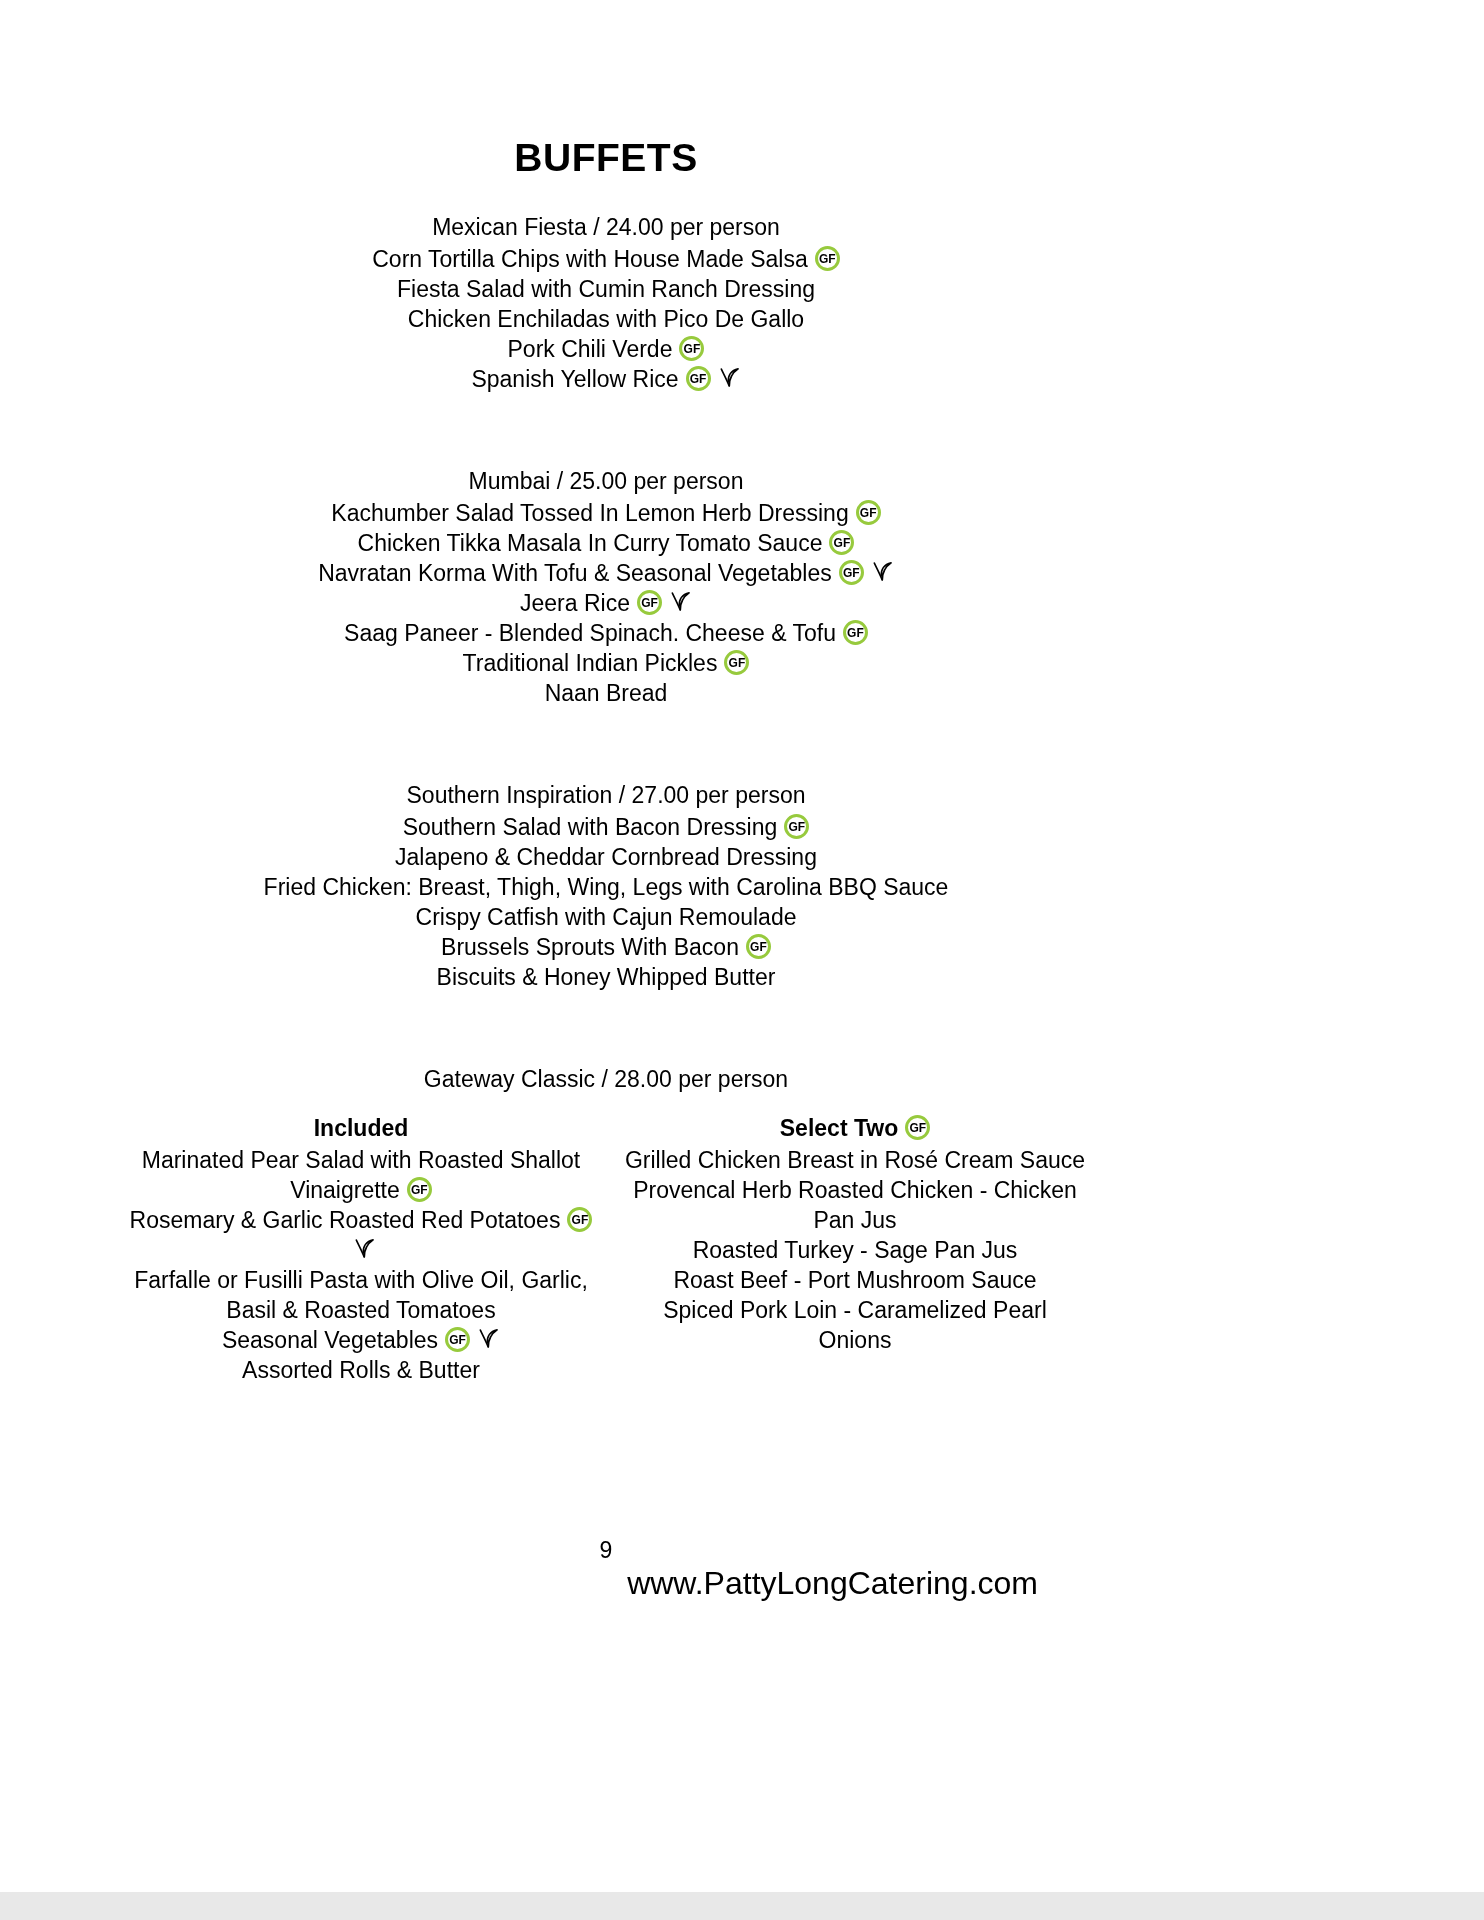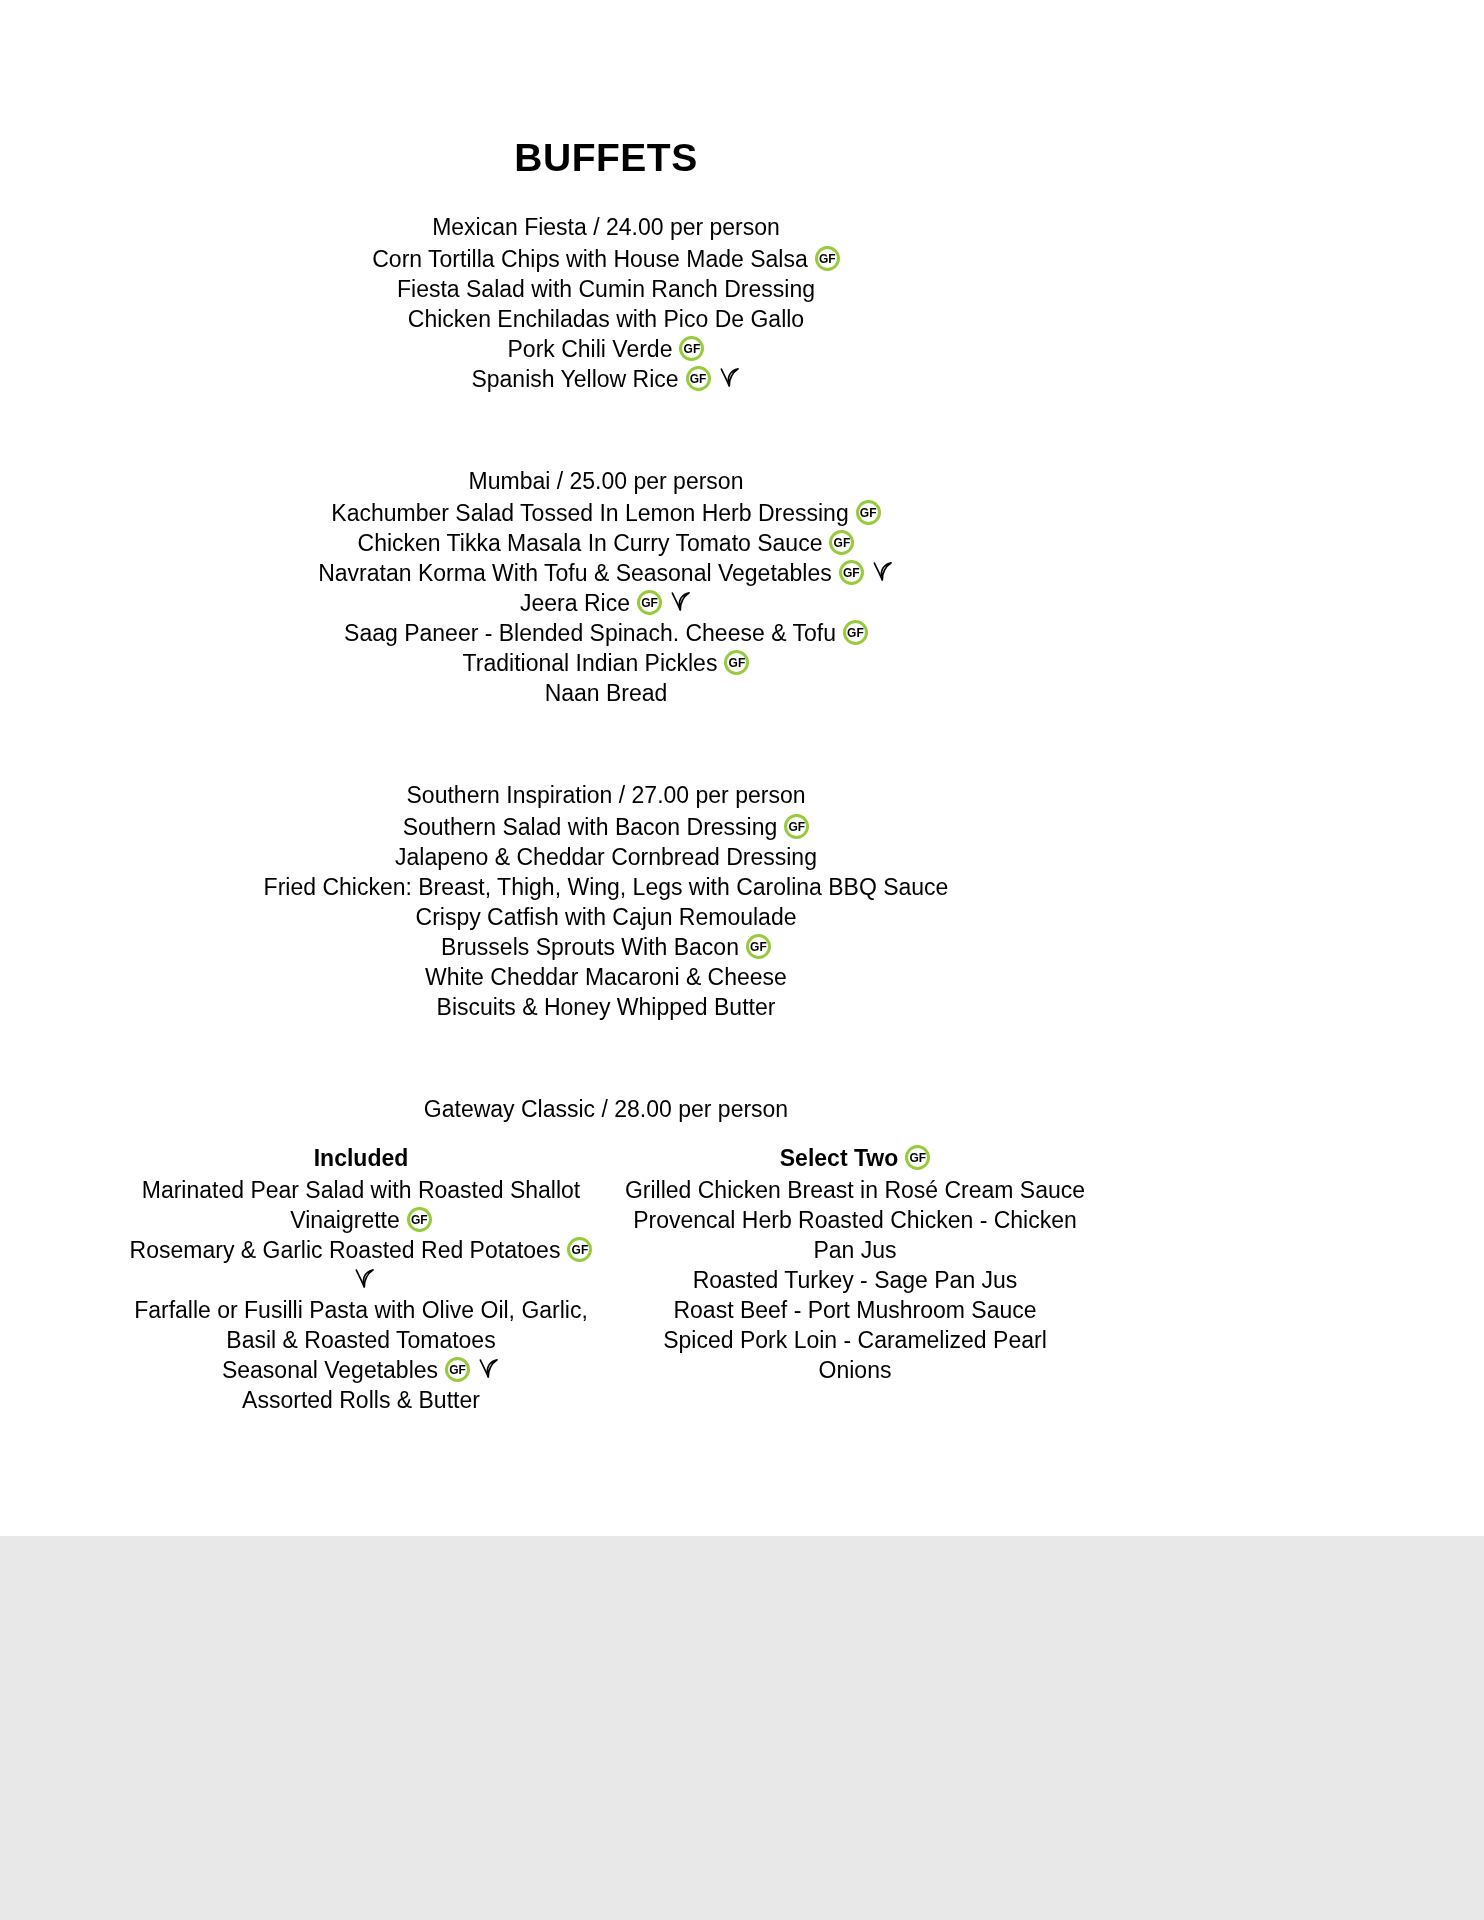--- a/index.html
+++ b/index.html
@@ -1,19 +1,19 @@
 <!DOCTYPE html>
 <html><head>
 <meta charset="utf-8">
 <style>
   html,body { margin:0; padding:0; background:#e8e8e8; }
   .page {
     position:relative;
     width:1484px;
-    height:1536px;
+    height:1892px;
     margin:0 auto;
     background:#ffffff;
     color:#000000;
     font-family:"Liberation Sans", sans-serif;
     overflow:hidden;
   }
   .content {
     width:960px;
     margin-left:126px;
     text-align:center;
@@ -135,21 +135,20 @@
     </div>
 
     <div class="section">
       <div class="section-heading">Southern Inspiration / 27.00 per person</div>
       <div class="section-items">
           <div class="menu-item"><span>Southern Salad with Bacon Dressing</span><span class="gf-icon" style="border-color: rgb(151, 202, 61);">GF</span></div>
           <div class="menu-item"><span>Jalapeno &amp; Cheddar Cornbread Dressing</span></div>
           <div class="menu-item"><span>Fried Chicken: Breast, Thigh, Wing, Legs with Carolina BBQ Sauce</span></div>
           <div class="menu-item"><span>Crispy Catfish with Cajun Remoulade</span></div>
           <div class="menu-item"><span>Brussels Sprouts With Bacon</span><span class="gf-icon" style="border-color: rgb(151, 202, 61);">GF</span></div>
-          <div class="menu-item"><span>White Cheddar Macaroni &amp; Cheese</span></div>
           <div class="menu-item"><span>Biscuits &amp; Honey Whipped Butter</span></div>
         </div>
     </div>
 
     <div class="section">
       <div class="section-heading">Gateway Classic / 28.00 per person</div>
       <div class="gateway-cols">
         <div class="gateway-col left">
           <div class="col-heading"><span>Included</span></div>
           <div class="section-items">

